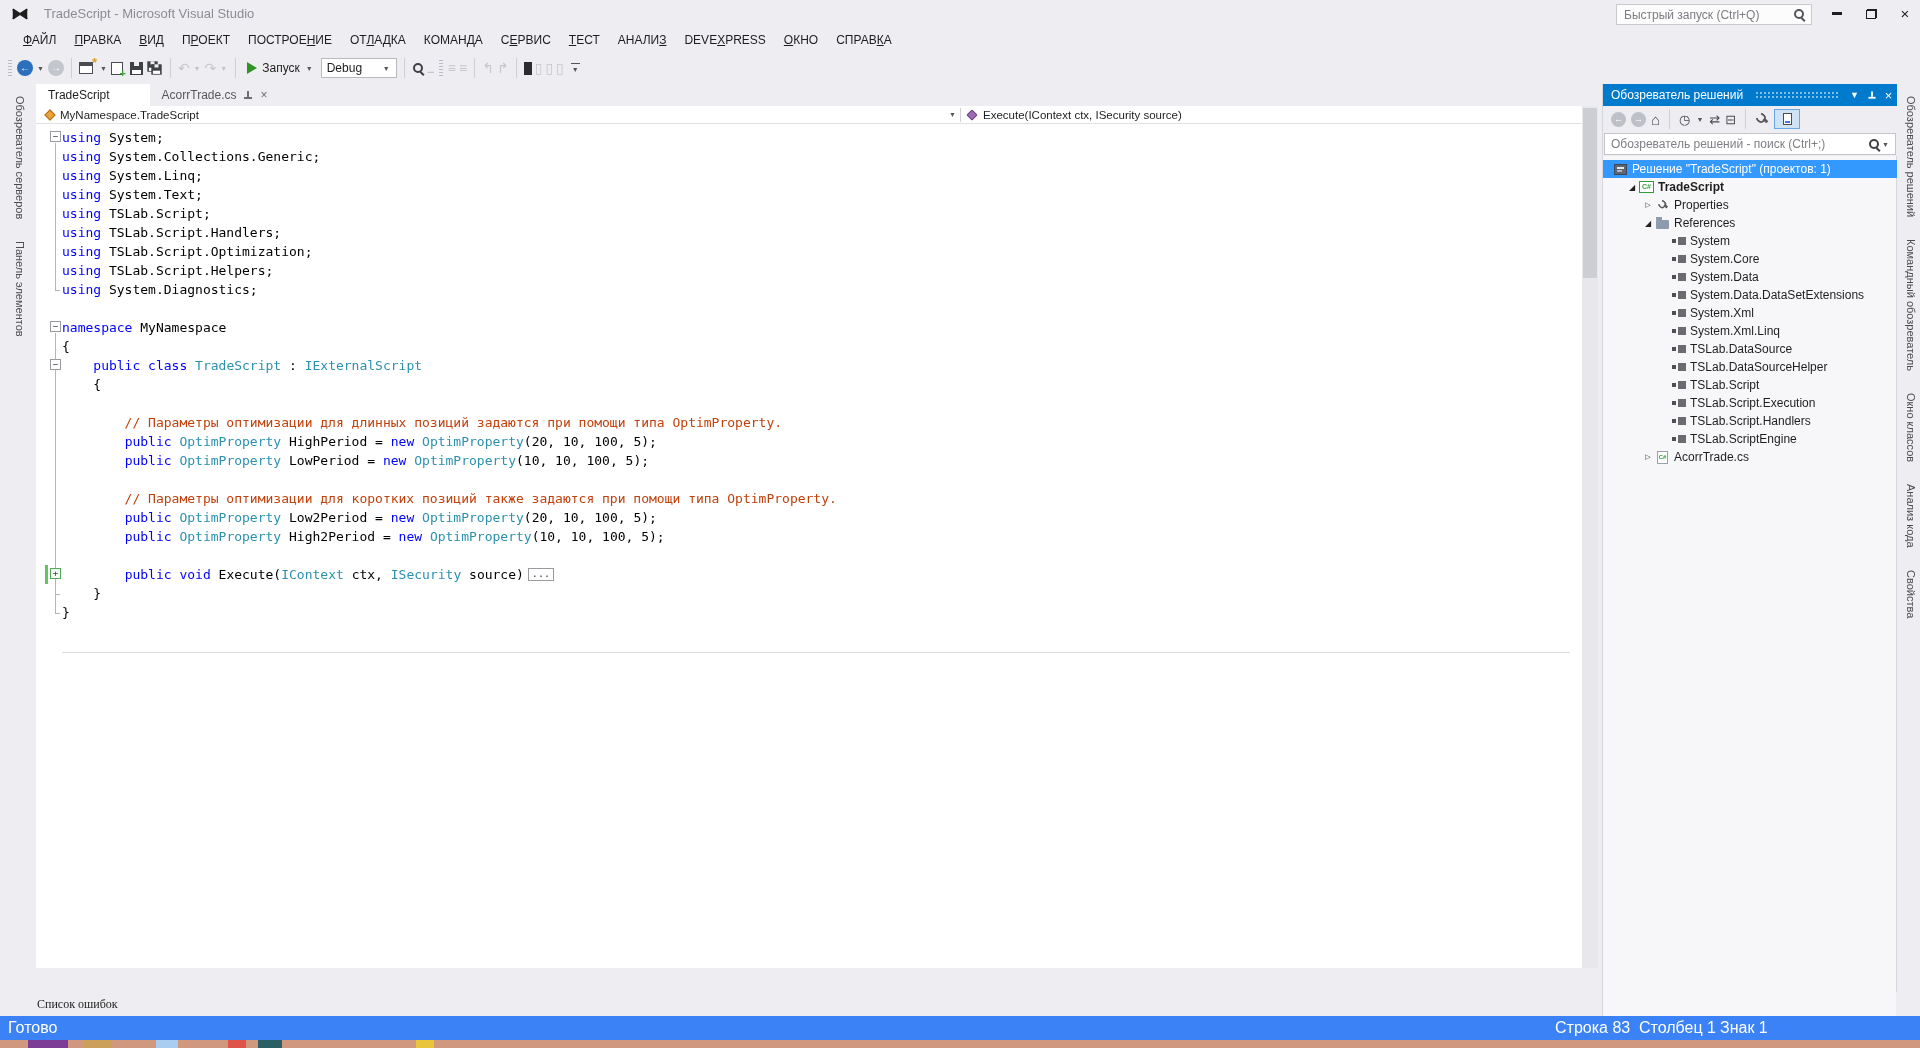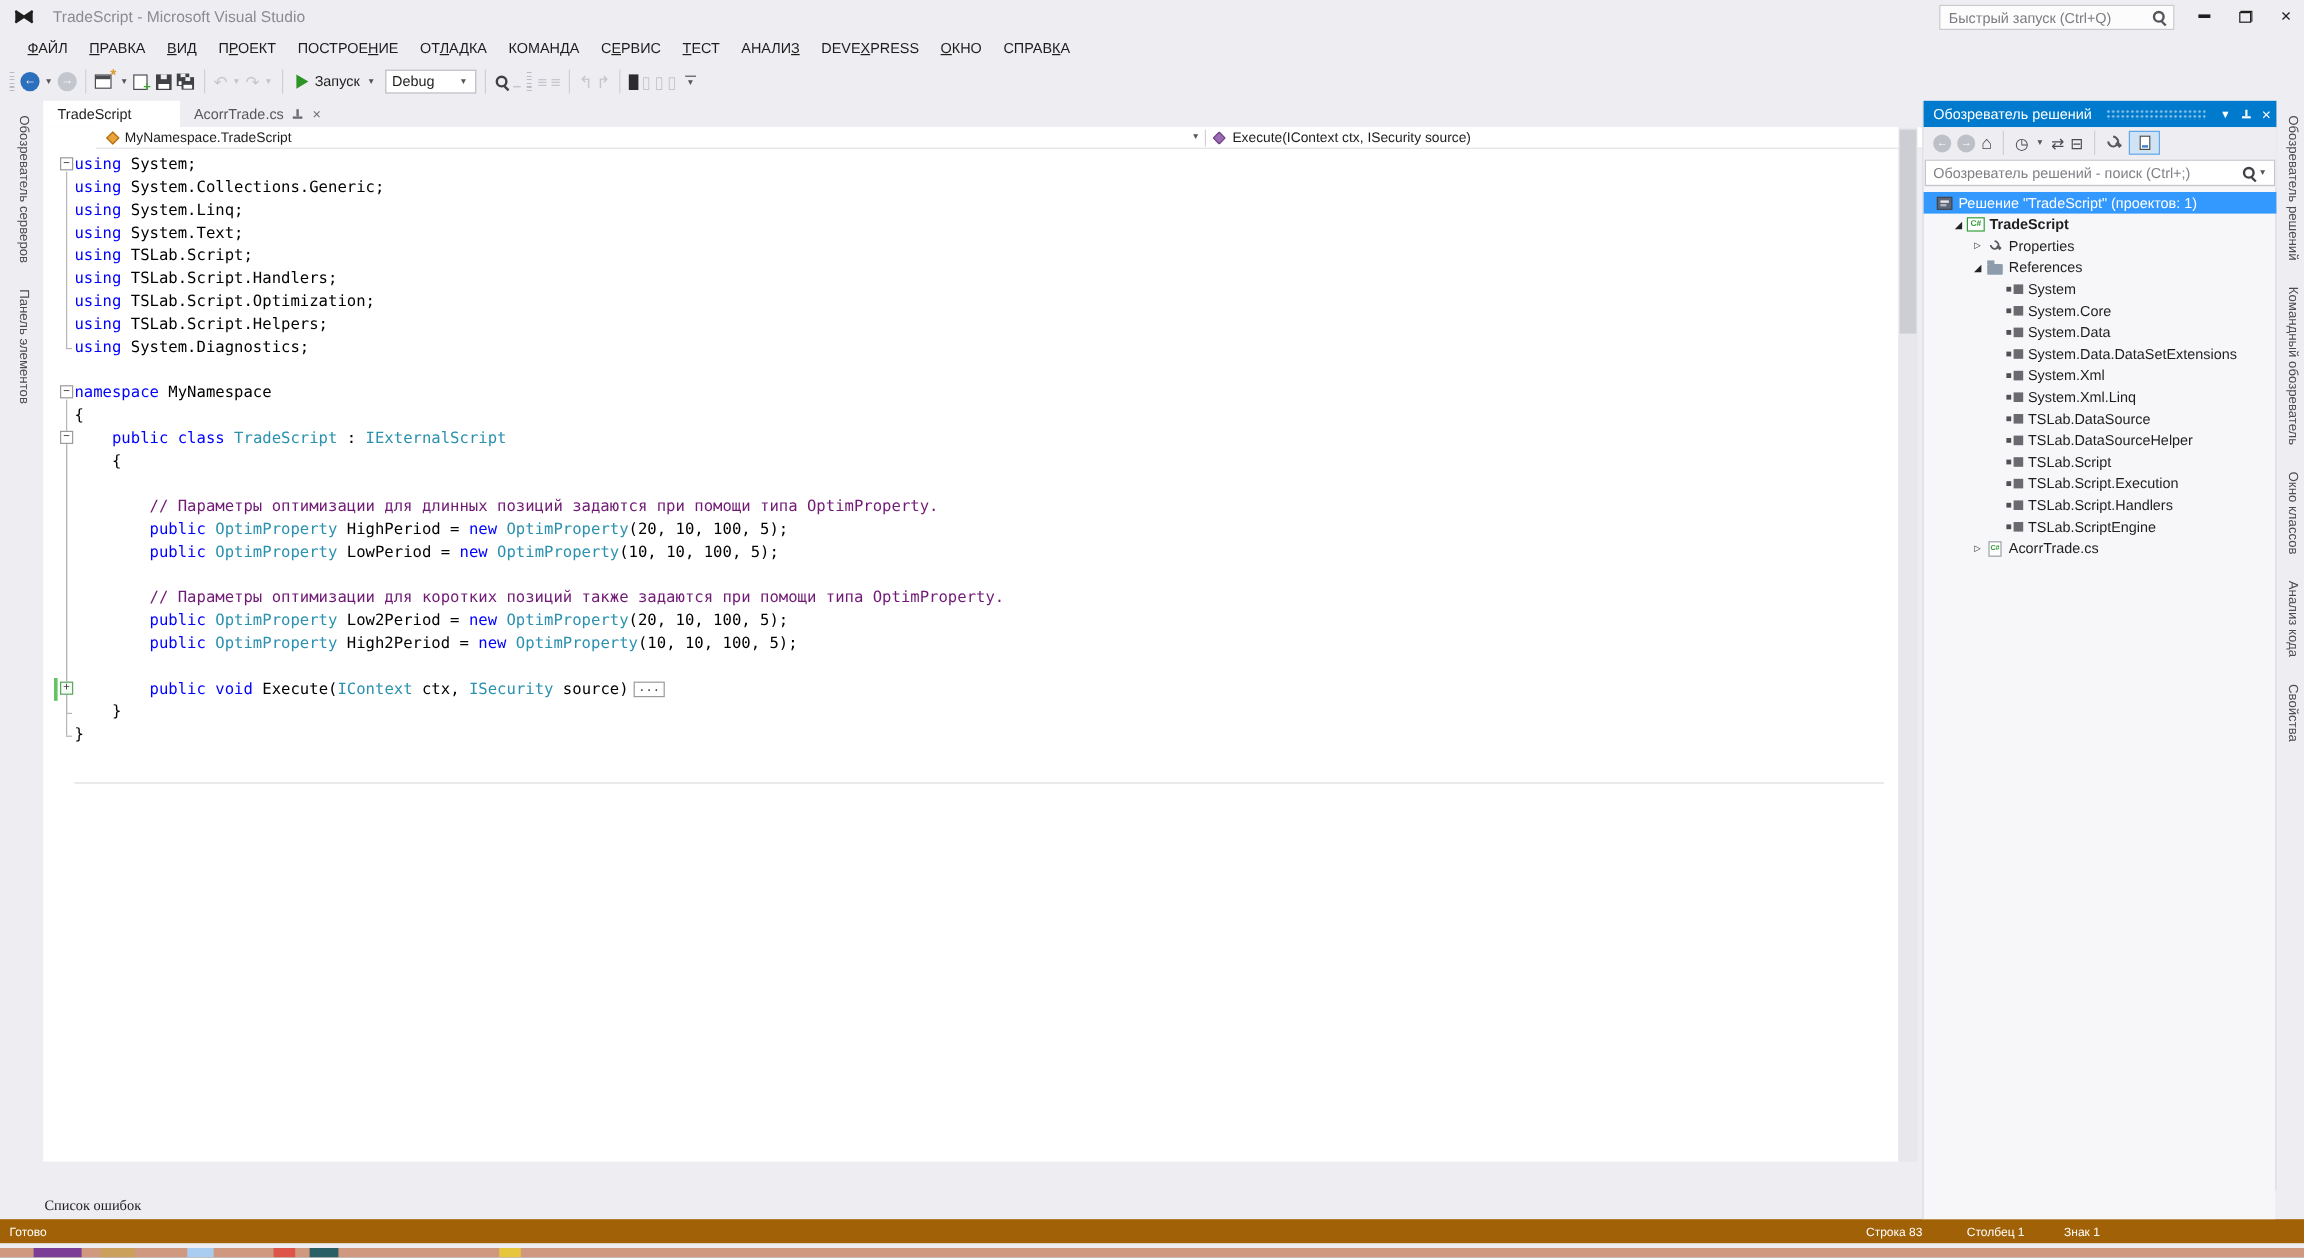--- a/index.html
+++ b/index.html
@@ -67,51 +67,51 @@
   #tabstrip{position:absolute;left:36px;top:84px;width:1562px;height:22px;display:flex;align-items:flex-end;}
   .etab{height:22px;display:flex;align-items:center;padding:0 12px;font-size:12px;color:#57575c;gap:7px;white-space:nowrap;}
   .etab.active{background:#ffffff;color:#1e1e1e;padding-right:40px;}
   .tab-close{font-size:12px;color:#6d6d74;line-height:12px;}
   .pinico{position:relative;display:inline-block;width:10px;height:11px;color:#6d6d74;}
   .pinico::before{content:"";position:absolute;left:4px;top:1px;width:2px;height:6px;background:currentColor;}
   .pinico::after{content:"";position:absolute;left:1px;top:7px;width:8px;height:2px;background:currentColor;}
 
   
   #editorbg{position:absolute;left:36px;top:106px;width:1546px;height:862px;background:#ffffff;}
-  #navbar{position:absolute;left:36px;top:106px;width:1546px;height:18px;background:#fff;border-bottom:1px solid #e1e1e4;margin-left:44px;}
+  #navbar{position:absolute;left:36px;top:106px;width:1546px;height:18px;background:#fff;border-bottom:1px solid #e1e1e4;}
   #nav-left{position:absolute;left:4px;top:0;height:18px;display:flex;align-items:center;gap:6px;}
   #nav-left .txt,#nav-right .txt{font-size:11.5px;color:#1e1e1e;white-space:nowrap;}
   .navicon-class{width:8px;height:8px;background:#e8a33d;border:1px solid #b26c10;transform:rotate(45deg);margin-left:6px;}
   .navicon-method{width:8px;height:8px;background:#9b6bb3;border:1px solid #6e3f87;border-radius:1px;transform:rotate(45deg);}
   #nav-caret-left{position:absolute;left:912px;top:5px;}
   #nav-divider{position:absolute;left:924px;top:2px;width:1px;height:14px;background:#cfcfd4;}
   #nav-right{position:absolute;left:932px;top:0;height:18px;display:flex;align-items:center;gap:7px;}
   #code{position:absolute;left:62px;top:128px;font:13px/19px "DejaVu Sans Mono",monospace;white-space:pre;color:#000;}
   .code-line{height:19px;}
-  .tk-k{color:#0000ff;} .tk-t{color:#2b91af;} .tk-c{color:#701a75;} .tk-p{color:#000;}
+  .tk-k{color:#0000ff;} .tk-t{color:#2b91af;} .tk-c{color:#c2410c;} .tk-p{color:#000;}
   .tk-box{display:inline-block;border:1px solid #9a9a9f;color:#444;font-size:10px;line-height:9px;padding:0 3px 2px 3px;margin-left:4px;vertical-align:2px;background:#fff;}
   .obox{position:absolute;left:50px;width:11px;height:11px;border:1px solid #9a9a9f;background:#fff;font:9px/9px "DejaVu Sans Mono",monospace;text-align:center;color:#3c3c41;}
   .obox.plus{border-color:#58a85c;background:#f4fbf4;}
   .oline{position:absolute;left:55px;width:1px;background:#b4b4b9;}
   .otick{position:absolute;left:55px;width:5px;height:1px;background:#b4b4b9;}
   .chbar{position:absolute;left:45px;width:3px;background:#62c462;}
   #faintline{position:absolute;left:62px;top:652px;width:1508px;height:1px;background:#dcdce0;}
   #vscroll{position:absolute;left:1582px;top:106px;width:16px;height:862px;background:#e8e8ec;}
   #vthumb{position:absolute;left:1px;top:2px;width:14px;height:170px;background:#cdced4;}
 
   
   #hscrollrow{position:absolute;left:36px;top:968px;width:1562px;height:24px;background:#f0f0f3;display:flex;align-items:center;}
   #zoomcombo{width:64px;height:19px;margin-left:2px;background:#fff;border:1px solid #a8a8ae;display:flex;align-items:center;padding:0 4px;font-size:11px;}
   #zoomcombo .cv{flex:1;}
   #hleftarrow{margin-left:14px;font-size:10px;color:#9a9aa0;}
   #errorbar{position:absolute;left:0;top:992px;width:1920px;height:24px;background:#eeeef2;display:flex;align-items:center;}
   #errorbar span{margin-left:37px;font-size:12px;color:#1e1e1e;font-family:Liberation Serif, serif;}
 
   
-  #statusbar{position:absolute;left:0;top:1016px;width:1920px;height:20px;background:#a16207;color:#fff;font-size:10px;}
+  #statusbar{position:absolute;left:0;top:1016px;width:1920px;height:32px;background:#3b82f6;color:#fff;font-size:16px;}
   #statusbar span{position:absolute;top:0;line-height:24px;white-space:nowrap;}
   #st-ready{left:8px;} #st-line{left:1555px;} #st-col{left:1639px;} #st-char{left:1720px;} #st-mode{left:1949px;text-decoration:underline;}
   #taskbar{position:absolute;left:0;top:1040px;width:1920px;height:8px;}
   .tbitem{position:absolute;top:0;height:8px;}
 
   
   #sepanel{position:absolute;left:1602px;top:84px;width:294px;height:932px;background:#f7f7f9;border-left:1px solid #d6d6dd;}
   #setitle{position:absolute;left:0;top:0;width:294px;height:22px;background:#007acc;color:#fff;display:flex;align-items:center;}
   #setitle .t{font-size:12px;margin-left:8px;white-space:nowrap;}
   #setitle .dots{flex:1;height:9px;margin:0 8px 0 12px;background-image:radial-gradient(rgba(255,255,255,.5) 1px,transparent 1.2px);background-size:4px 4px;}

